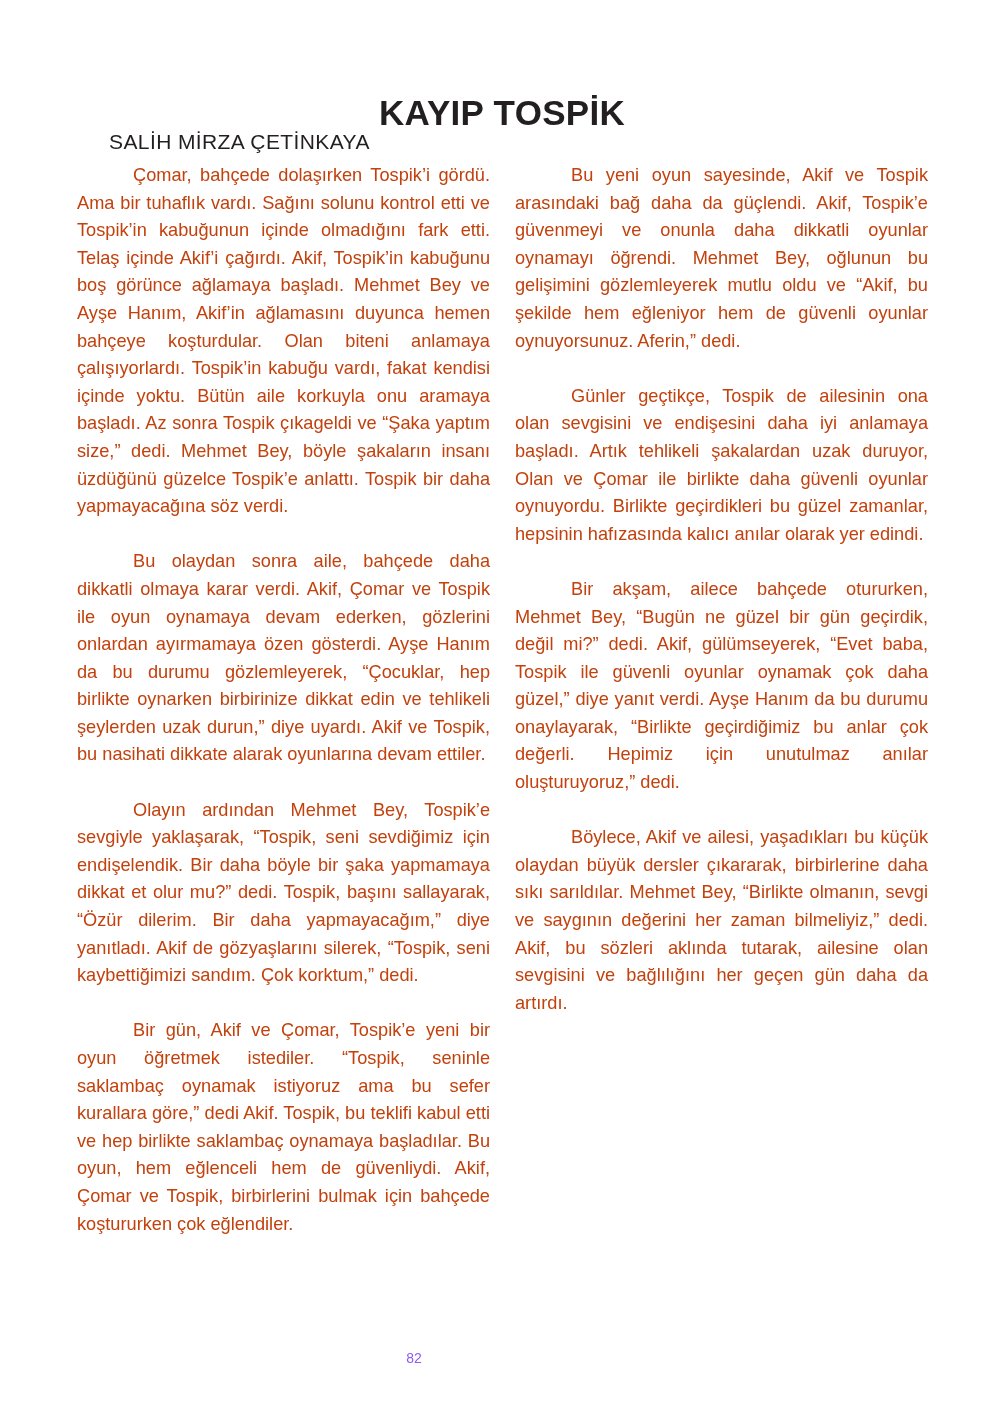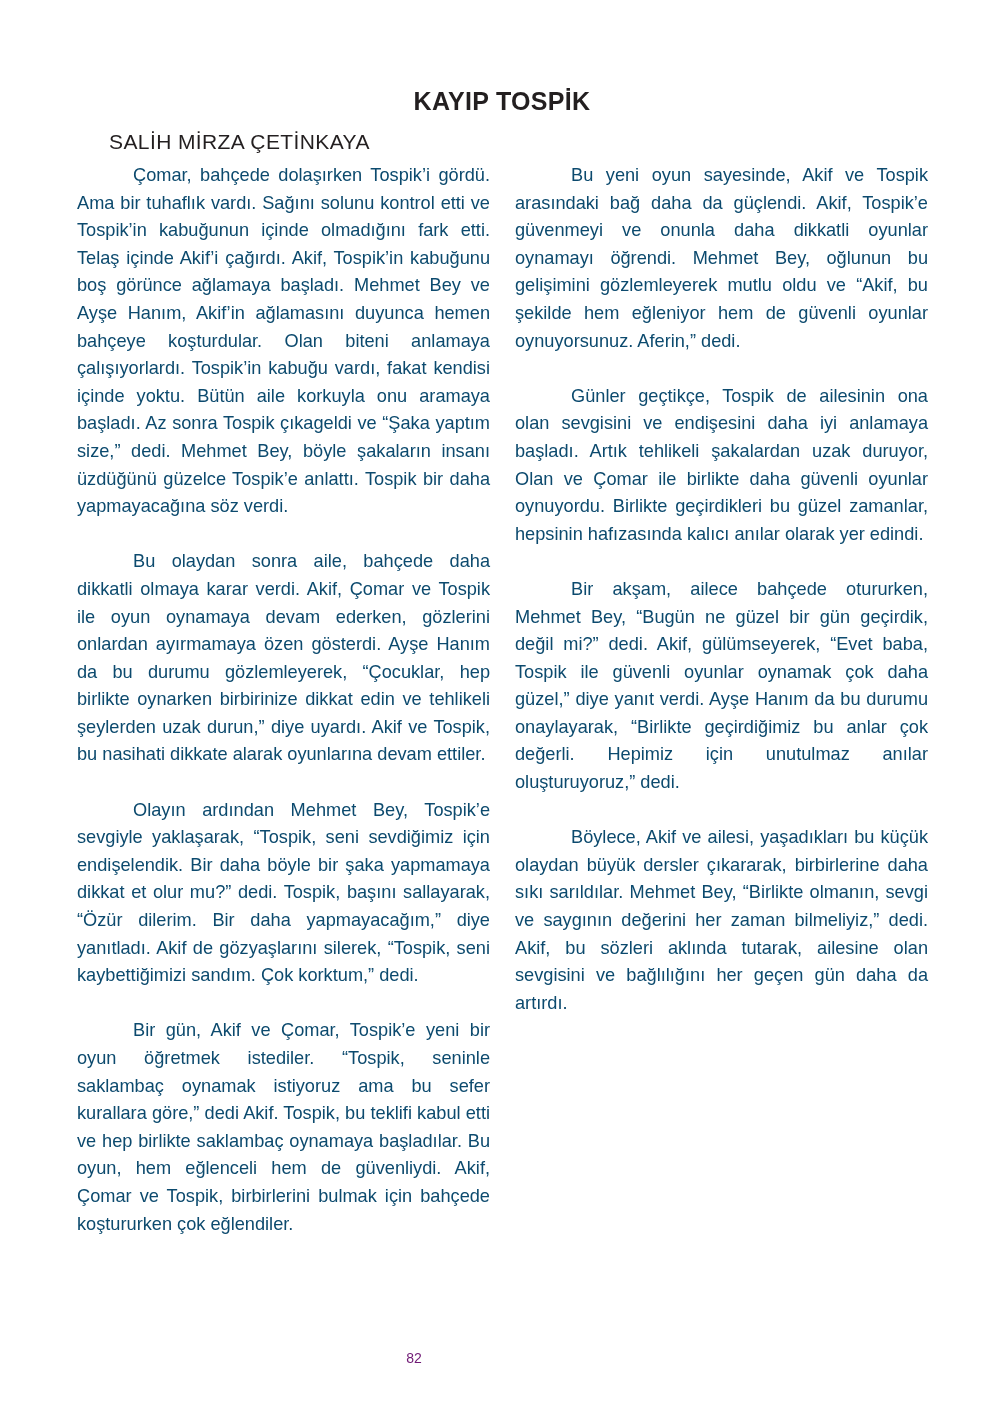--- a/index.html
+++ b/index.html
@@ -1,36 +1,36 @@
 <!DOCTYPE html>
 <html><head>
 <meta charset="utf-8">
 <style>
   html, body { margin: 0; padding: 0; background: #ffffff; }
   body { width: 1004px; height: 1417px; position: relative; overflow: hidden; color: #231f20; }
   .title {
     position: absolute; left: 0; width: 1004px; top: 70px;
     text-align: center; font-family: "Liberation Sans", sans-serif;
-    font-weight: bold; font-size: 25px; letter-spacing: 0.3px; color: #231f20;
+    font-weight: bold; font-size: 35px; letter-spacing: 0.3px; color: #231f20;
   }
   .author {
     position: absolute; left: 77px; top: 130px;
     font-family: "Liberation Sans", sans-serif; font-size: 21px; letter-spacing: 0.4px; color: #231f20; margin-left: 32px;
   }
   .col {
     position: absolute; top: 162px; width: 413px;
     font-family: "Liberation Sans", sans-serif; font-size: 18.2px; line-height: 27.6px;
-    text-align: justify; hyphens: none; color: #0c4a6e;
+    text-align: justify; hyphens: none; color: #c2410c;
   }
   .col.left { left: 77px; }
   .col.right { left: 515px; }
   .col p { margin: 0 0 27.6px 0; text-indent: 56px; }
   .pagenum {
     position: absolute; left: 0; width: 828px; top: 1350px; text-align: center;
-    font-family: "Liberation Sans", sans-serif; font-size: 14px; color: #701a75;
+    font-family: "Liberation Sans", sans-serif; font-size: 14px; color: #8b5cf6;
   }
 </style>
 </head>
 <body>
 
 <h1 class="title">KAYIP TOSPİK</h1>
 <div class="author">SALİH MİRZA ÇETİNKAYA</div>
 
 <div class="col left">
   <p>Çomar, bahçede dolaşırken Tospik’i gördü. Ama bir tuhaflık vardı. Sağını solunu kontrol etti ve Tospik’in kabuğunun içinde olmadığını fark etti. Telaş içinde Akif’i çağırdı. Akif, Tospik’in kabuğunu boş görünce ağlamaya başladı. Mehmet Bey ve Ayşe Hanım, Akif’in ağlamasını duyunca hemen bahçeye koşturdular. Olan biteni anlamaya çalışıyorlardı. Tospik’in kabuğu vardı, fakat kendisi içinde yoktu. Bütün aile korkuyla onu aramaya başladı. Az sonra Tospik çıkageldi ve “Şaka yaptım size,” dedi. Mehmet Bey, böyle şakaların insanı üzdüğünü güzelce Tospik’e anlattı. Tospik bir daha yapmayacağına söz verdi.</p>

